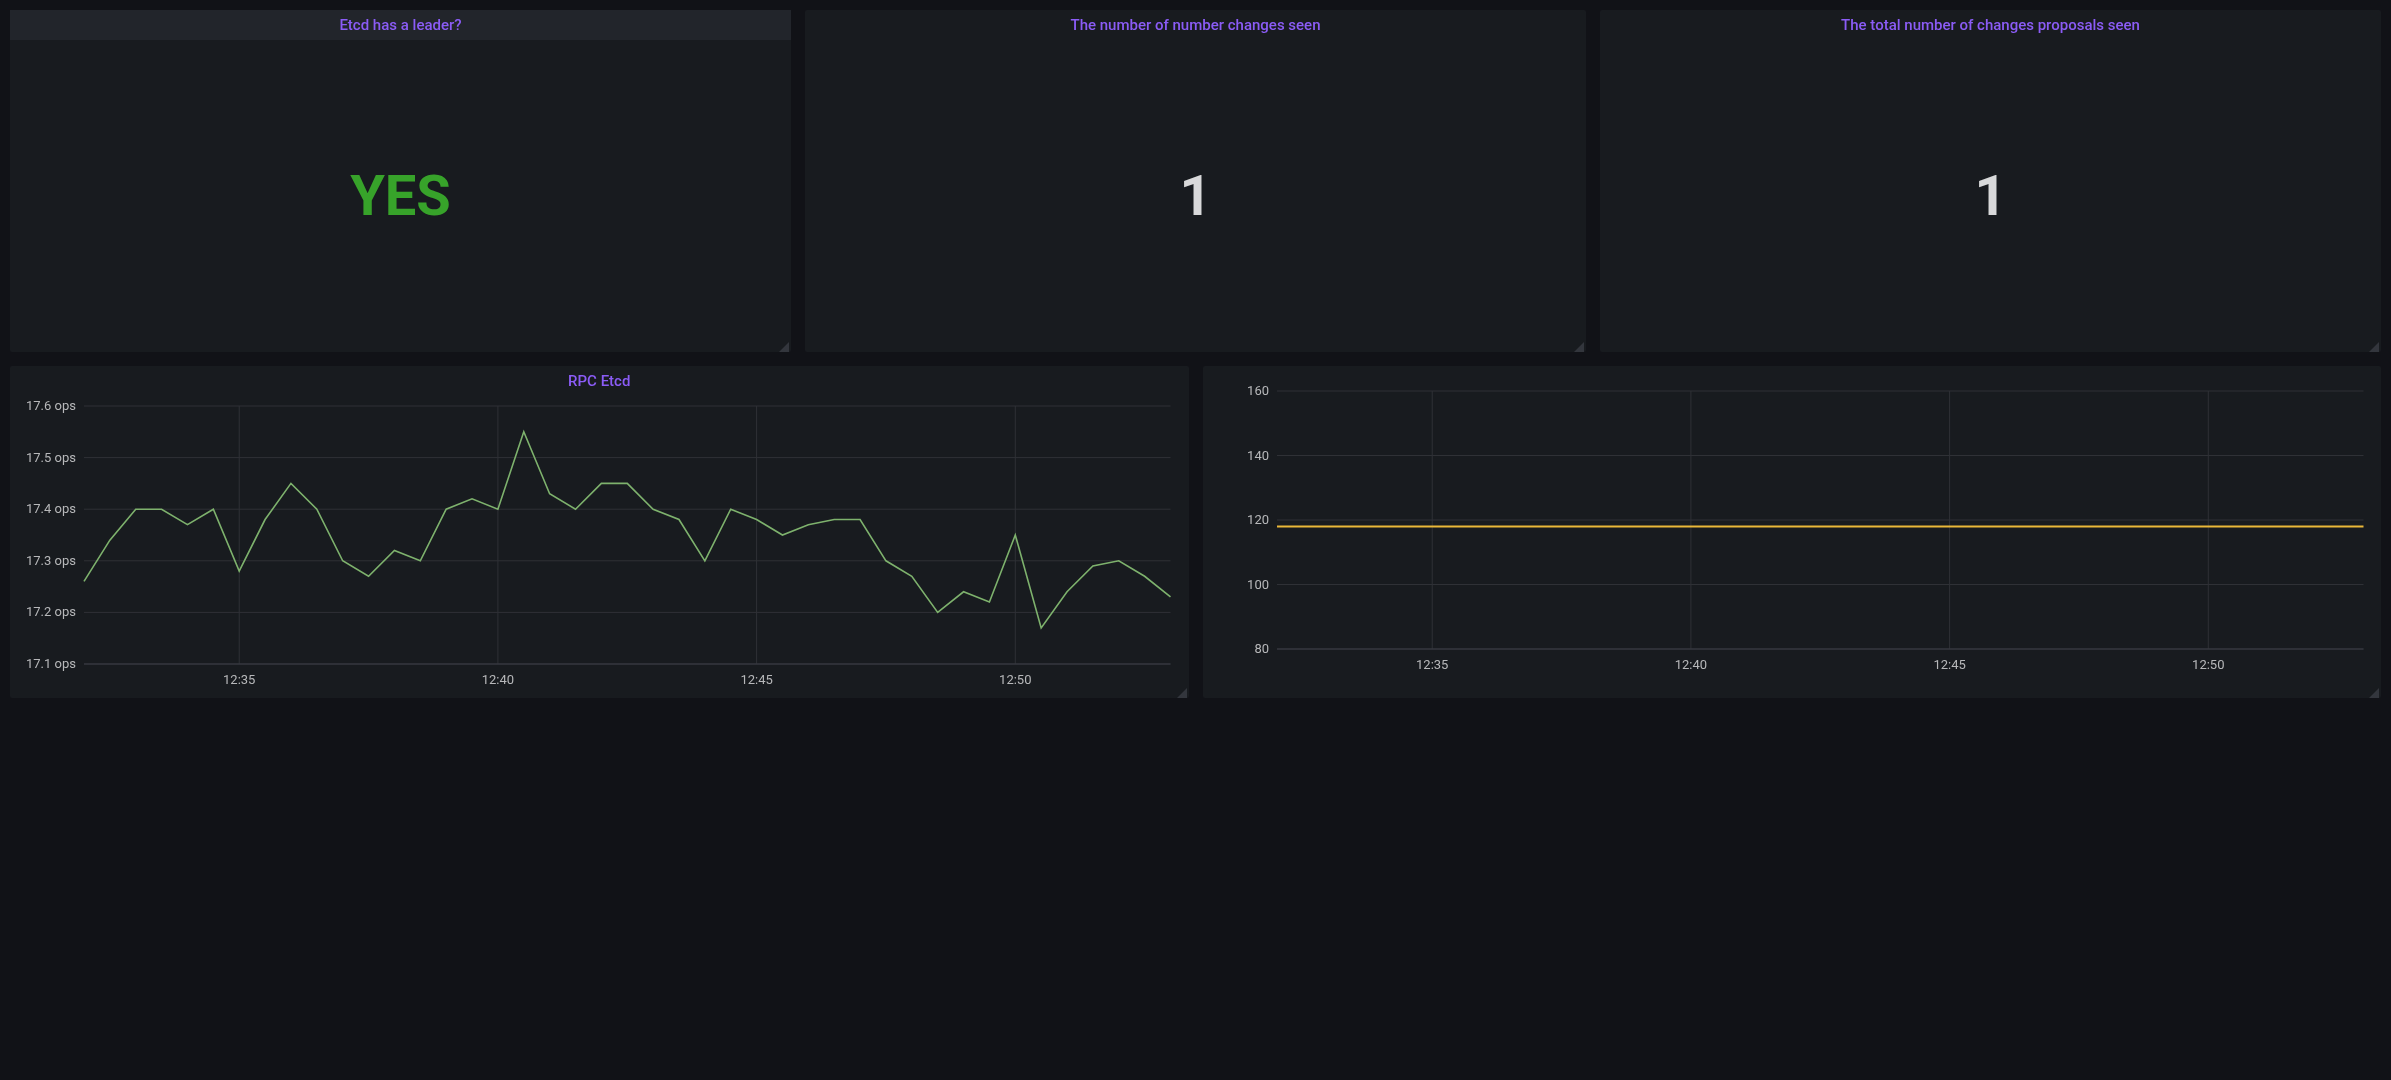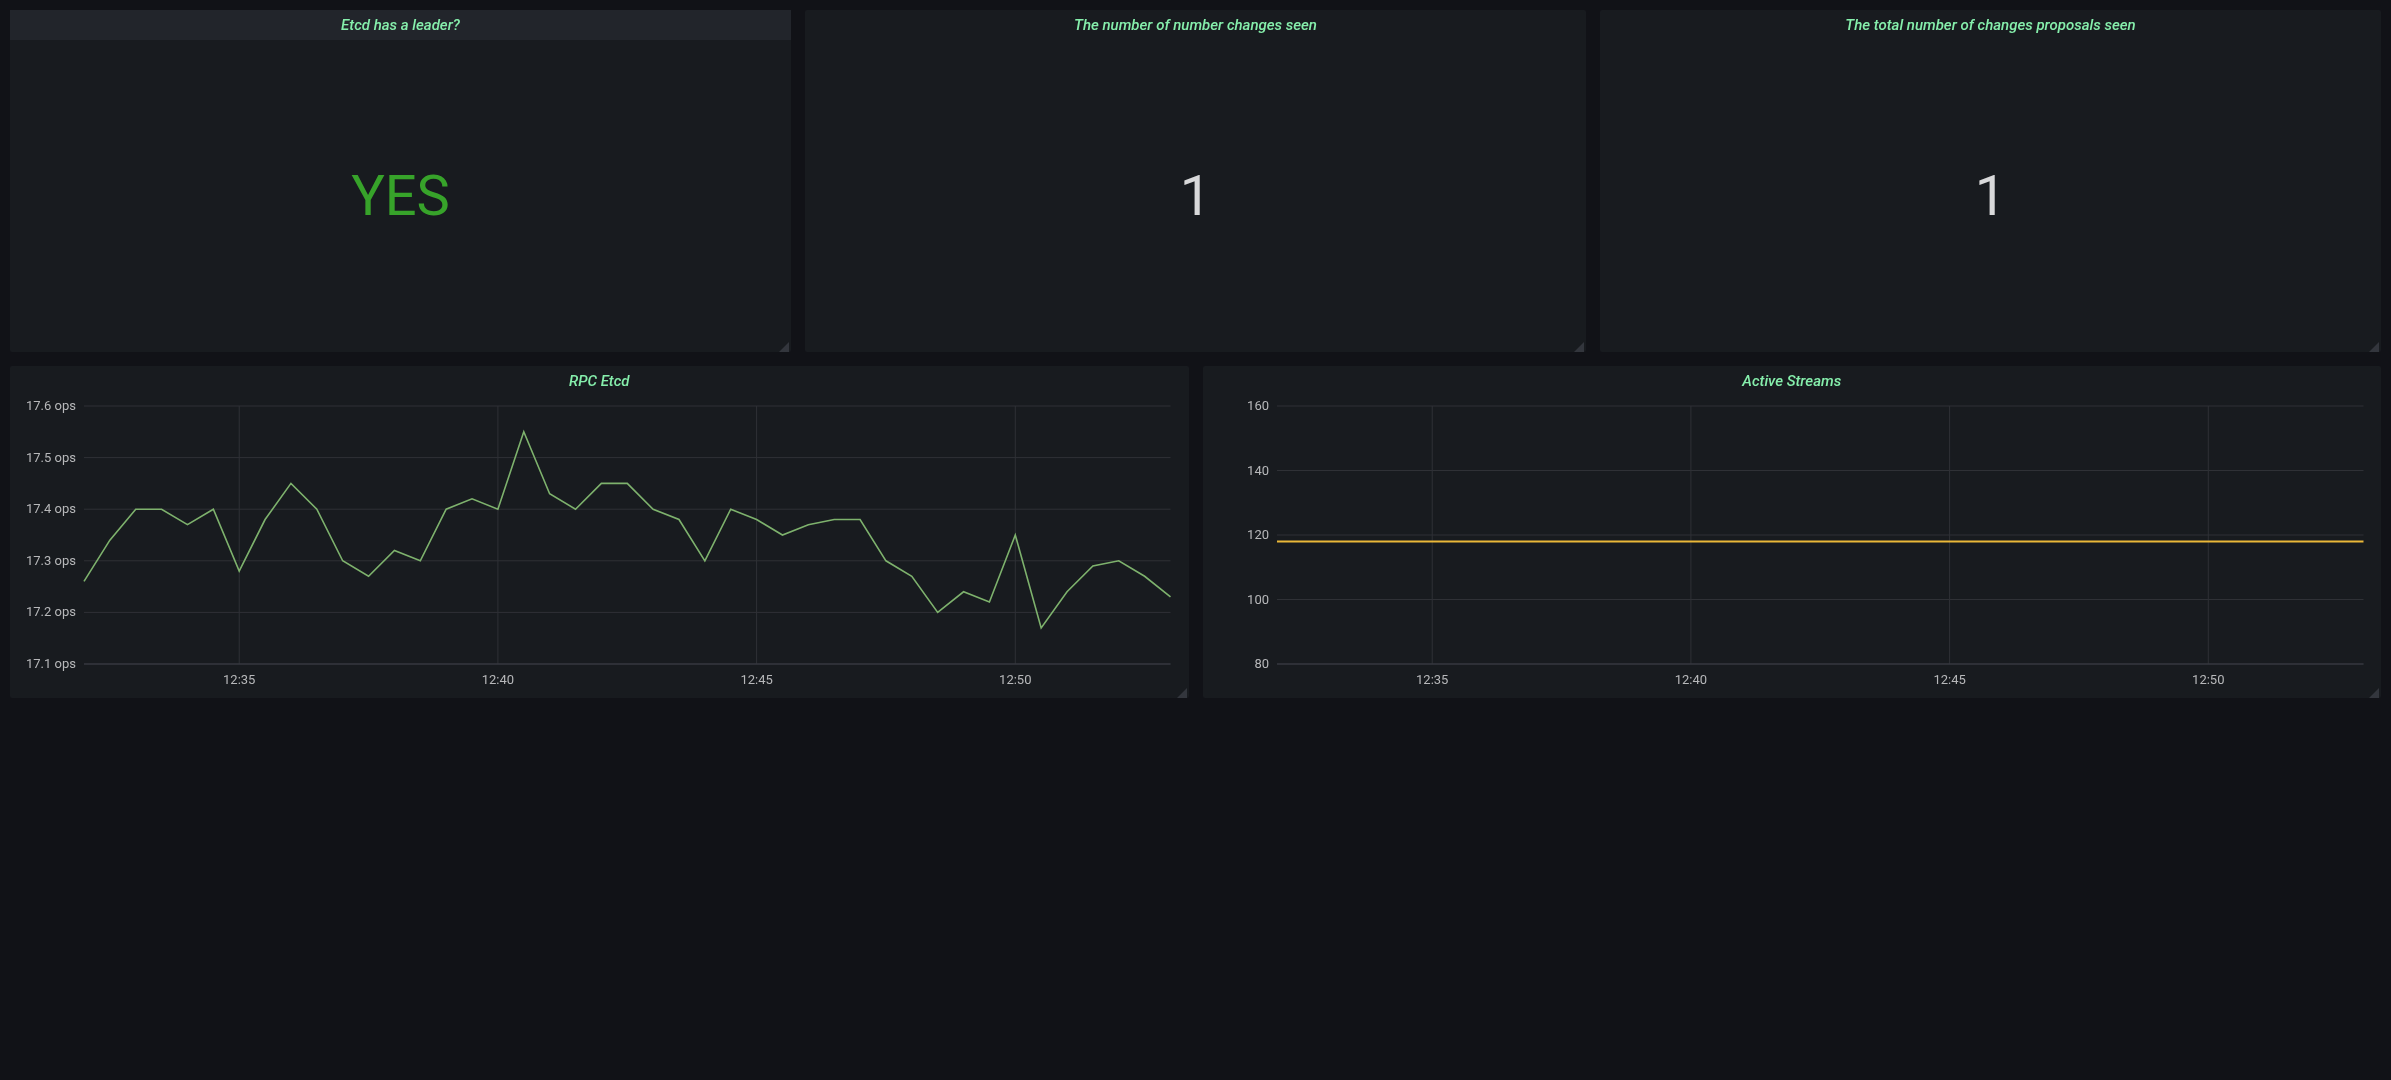--- a/index.html
+++ b/index.html
@@ -21,34 +21,33 @@
       position: relative;
       display: flex;
       flex-direction: column;
     }
     .row-top .panel { flex: 1 1 0; height: 342px; }
     .row-bottom .panel { flex: 1 1 0; height: 332px; }
     .panel-title {
       text-align: center;
       font-size: 15px;
       font-weight: 500;
-      color: #86efac;
+      color: #8b5cf6;
       padding: 6px 0;
-      font-style: italic;
     }
     .panel-title.highlight { background: #22252b; }
     .panel-body {
       flex: 1;
       display: flex;
       align-items: center;
       justify-content: center;
     }
     .stat-big {
       font-size: 56px;
-      font-weight: 400;
+      font-weight: 700;
       color: #d8d9da;
       line-height: 1;
     }
     .stat-big.green { color: #37a32a; }
     .resize-handle {
       position: absolute;
       right: 2px; bottom: 0;
       width: 0; height: 0;
       border-style: solid;
       border-width: 0 0 10px 10px;
@@ -120,21 +119,20 @@
           <line x1="995.2857142857142" x2="995.2857142857142" y1="6" y2="264" class="grid-line"></line>
           <text x="995.2857142857142" y="284" text-anchor="middle" class="axis-label">12:50</text>
           <line x1="64" x2="1150.5" y1="264" y2="264" class="axis-line"></line>
           <path d="M64,181.43999999999994L89.86904761904762,140.16000000000082L115.73809523809524,109.20000000000147L141.60714285714283,109.20000000000147L167.47619047619048,124.68000000000022L193.3452380952381,109.20000000000147L219.2142857142857,171.12000000000015L245.08333333333331,119.52000000000125L270.95238095238096,83.4000000000011L296.82142857142856,109.20000000000147L322.6904761904762,160.80000000000035L348.5595238095238,176.28000000000094L374.4285714285714,150.4800000000006L400.29761904761904,160.80000000000035L426.16666666666663,109.20000000000147L452.0357142857143,98.87999999999985L477.90476190476187,109.20000000000147L503.7738095238095,31.800000000000367L529.6428571428571,93.72000000000088L555.5119047619048,109.20000000000147L581.3809523809524,83.4000000000011L607.25,83.4000000000011L633.1190476190476,109.20000000000147L658.9880952380953,119.52000000000125L684.8571428571428,160.80000000000035L710.7261904761905,109.20000000000147L736.5952380952381,119.52000000000125L762.4642857142858,135L788.3333333333333,124.68000000000022L814.202380952381,119.52000000000125L840.0714285714286,119.52000000000125L865.9404761904763,160.80000000000035L891.8095238095237,176.28000000000094L917.6785714285714,212.4000000000011L943.547619047619,191.76000000000153L969.4166666666667,202.08000000000132L995.2857142857142,135L1021.1547619047619,227.87999999999985L1047.0238095238096,191.76000000000153L1072.8928571428573,165.96000000000117L1098.7619047619048,160.80000000000035L1124.6309523809523,176.28000000000094L1150.5,196.92000000000053" stroke="#7EB26D" stroke-width="1.6" fill="none"></path>
         </svg>
     </div>
     <div class="resize-handle"></div>
   </div>
 
   <div class="panel">
-    <div class="panel-title">Active Streams</div>
     <div class="chart-wrap">
       <svg width="100%" height="100%" viewBox="0 0 1158.5 292">
           <line x1="64" x2="1150.5" y1="264" y2="264" class="grid-line"></line>
           <text x="56" y="268" text-anchor="end" class="axis-label">80</text>
           <line x1="64" x2="1150.5" y1="199.5" y2="199.5" class="grid-line"></line>
           <text x="56" y="203.5" text-anchor="end" class="axis-label">100</text>
           <line x1="64" x2="1150.5" y1="135" y2="135" class="grid-line"></line>
           <text x="56" y="139" text-anchor="end" class="axis-label">120</text>
           <line x1="64" x2="1150.5" y1="70.5" y2="70.5" class="grid-line"></line>
           <text x="56" y="74.5" text-anchor="end" class="axis-label">140</text>

